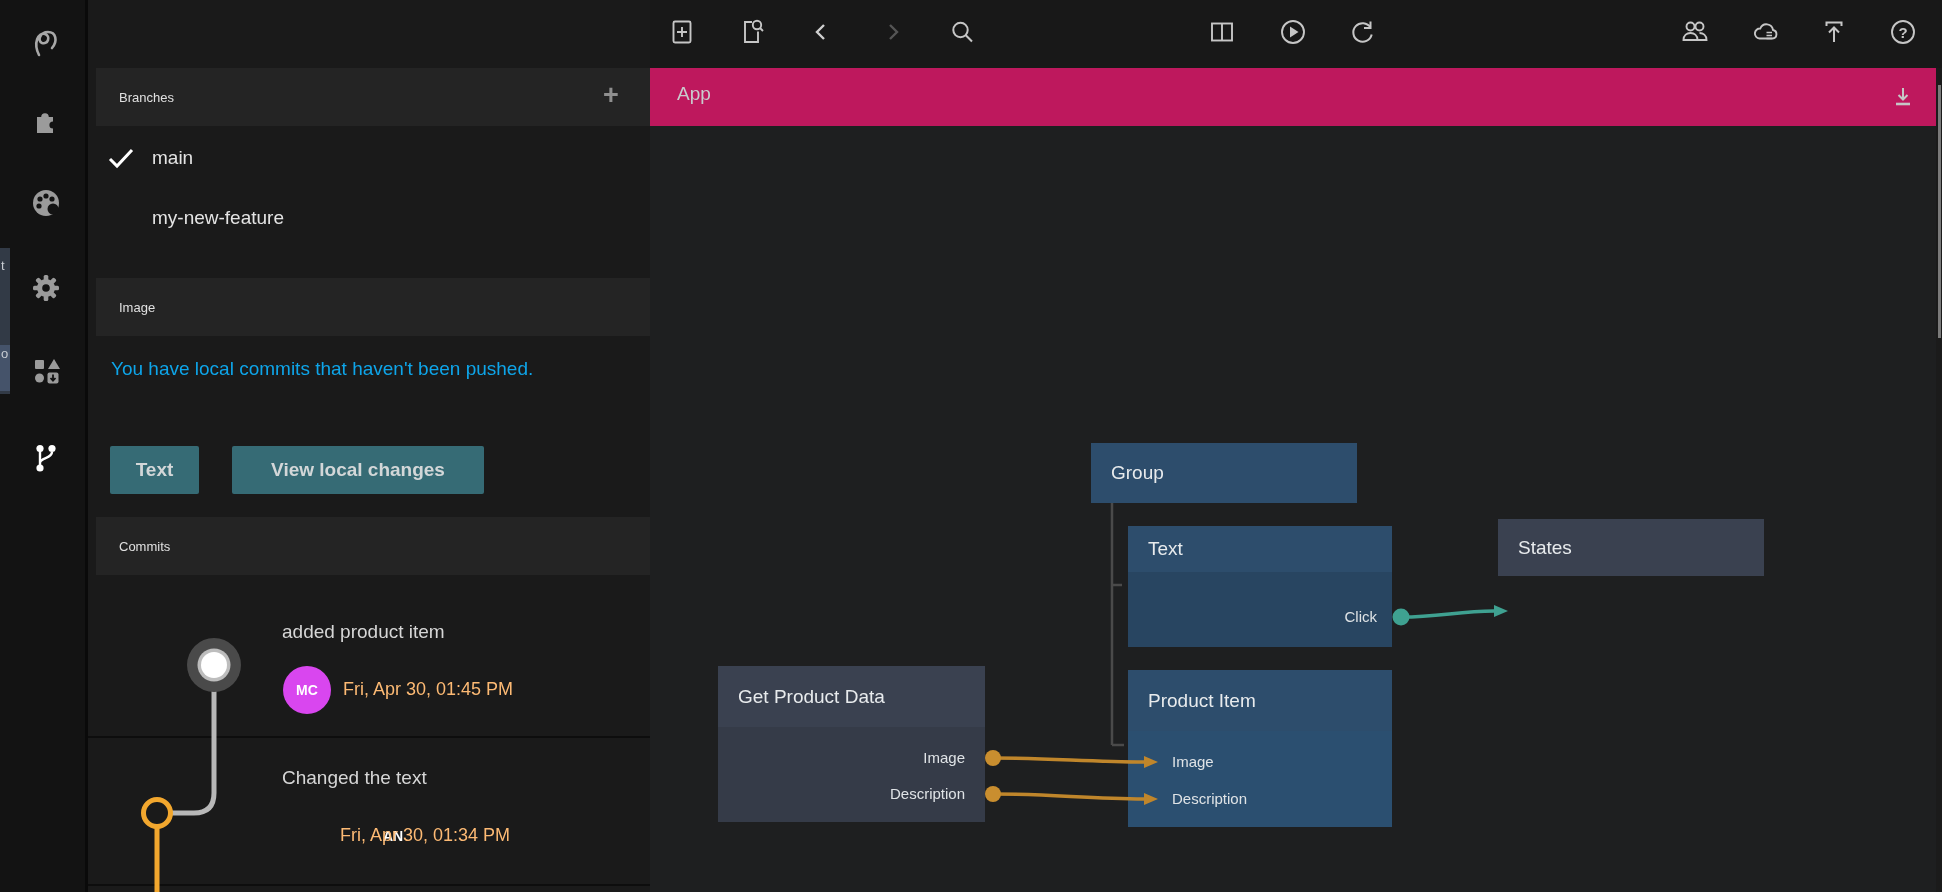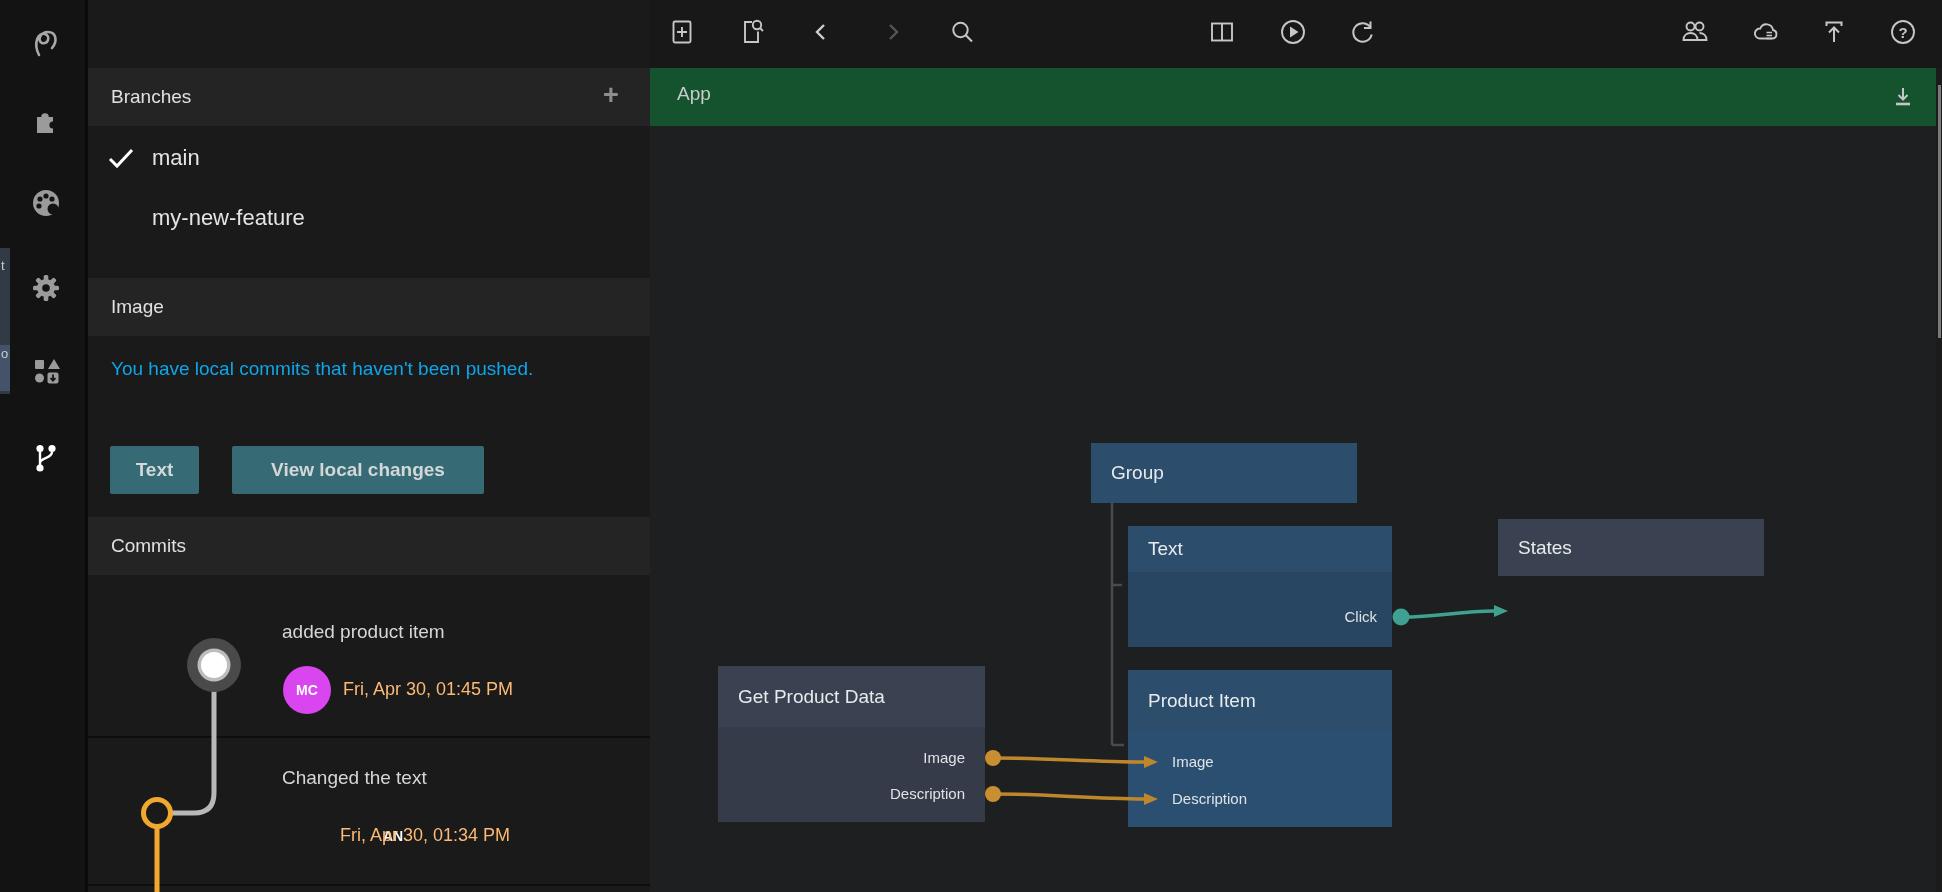--- a/index.html
+++ b/index.html
@@ -8,39 +8,39 @@
 
   
   .activitybar{position:absolute;left:0;top:0;width:85px;height:892px;background:#131313;border-right:3px solid #0a0a0a;}
   .actbtn{position:absolute;left:30px;width:32px;height:32px;cursor:pointer;}
   .peek-strip{position:absolute;left:0;top:248px;width:10px;height:146px;background:#323a46;overflow:hidden;}
   .peek-sub{position:absolute;left:0;top:97px;width:10px;height:46px;background:#45536a;}
   .peek-ltr{position:absolute;left:1px;font-size:13px;color:#c9cdd3;}
 
   
   .vcpanel{position:absolute;left:88px;top:0;width:562px;height:892px;background:#1a1a1a;overflow:hidden;}
-  .band{position:absolute;left:0;width:562px;height:58px;background:#242424;display:flex;align-items:center;
-    padding-left:23px;box-sizing:border-box;font-size:19px;color:#e0e0e0;}
+  .band{position:absolute;left:8px;width:562px;height:58px;background:#242424;display:flex;align-items:center;
+    padding-left:23px;box-sizing:border-box;font-size:13px;color:#e0e0e0;}
   .branch-row{position:absolute;left:0;width:562px;height:48px;display:flex;align-items:center;cursor:pointer;}
-  .branch-name{font-size:22px;color:#e4e4e4;margin-left:64px;}
+  .branch-name{font-size:19px;color:#e4e4e4;margin-left:64px;}
   .checkmark{position:absolute;left:19px;top:12px;}
   .status-msg{position:absolute;left:23px;top:352px;width:500px;font-size:19px;line-height:33px;color:#0ea5e9;}
   .btn{position:absolute;top:446px;height:48px;background:#366b75;color:#d3d7d8;font-size:19px;font-weight:bold;
     display:flex;align-items:center;justify-content:center;border-radius:2px;cursor:pointer;}
   .commit-title{position:absolute;font-size:19px;color:#d6d6d6;}
   .commit-date{position:absolute;font-size:18px;color:#fdba74;}
   .avatar{position:absolute;width:48px;height:48px;border-radius:50%;display:flex;align-items:center;
     justify-content:center;font-size:14px;font-weight:bold;color:#fff;}
   .sep{position:absolute;left:0;width:562px;height:2px;background:#0d0d0d;}
   .graphsvg{position:absolute;left:0;top:0;pointer-events:none;}
 
   
   .toolbar{position:absolute;left:650px;top:0;width:1292px;height:68px;background:#181818;}
   .tbtn{position:absolute;top:18px;width:28px;height:28px;cursor:pointer;}
-  .canvas-header{position:absolute;left:650px;top:68px;width:1292px;height:58px;background:#14532d;}
+  .canvas-header{position:absolute;left:650px;top:68px;width:1292px;height:58px;background:#be185d;}
   .canvas-title{position:absolute;left:27px;top:15px;font-size:19px;color:#c9cbcd;}
   .canvas{position:absolute;left:650px;top:126px;width:1292px;height:766px;background:#1e1f20;}
   .scroll-track{position:absolute;left:1936px;top:68px;width:6px;height:824px;background:#1b1b1b;}
   .scroll-thumb{position:absolute;left:2px;top:17px;width:3px;height:253px;background:#7a7a7a;cursor:pointer;}
 
   
   .node{position:absolute;border-radius:2px;cursor:pointer;}
   .node-header{display:flex;align-items:center;padding-left:20px;font-size:19px;color:#e8ebed;box-sizing:border-box;}
   .node-body{position:relative;width:100%;box-sizing:border-box;}
   .blue .node-header{background:#2d4d6c;}

